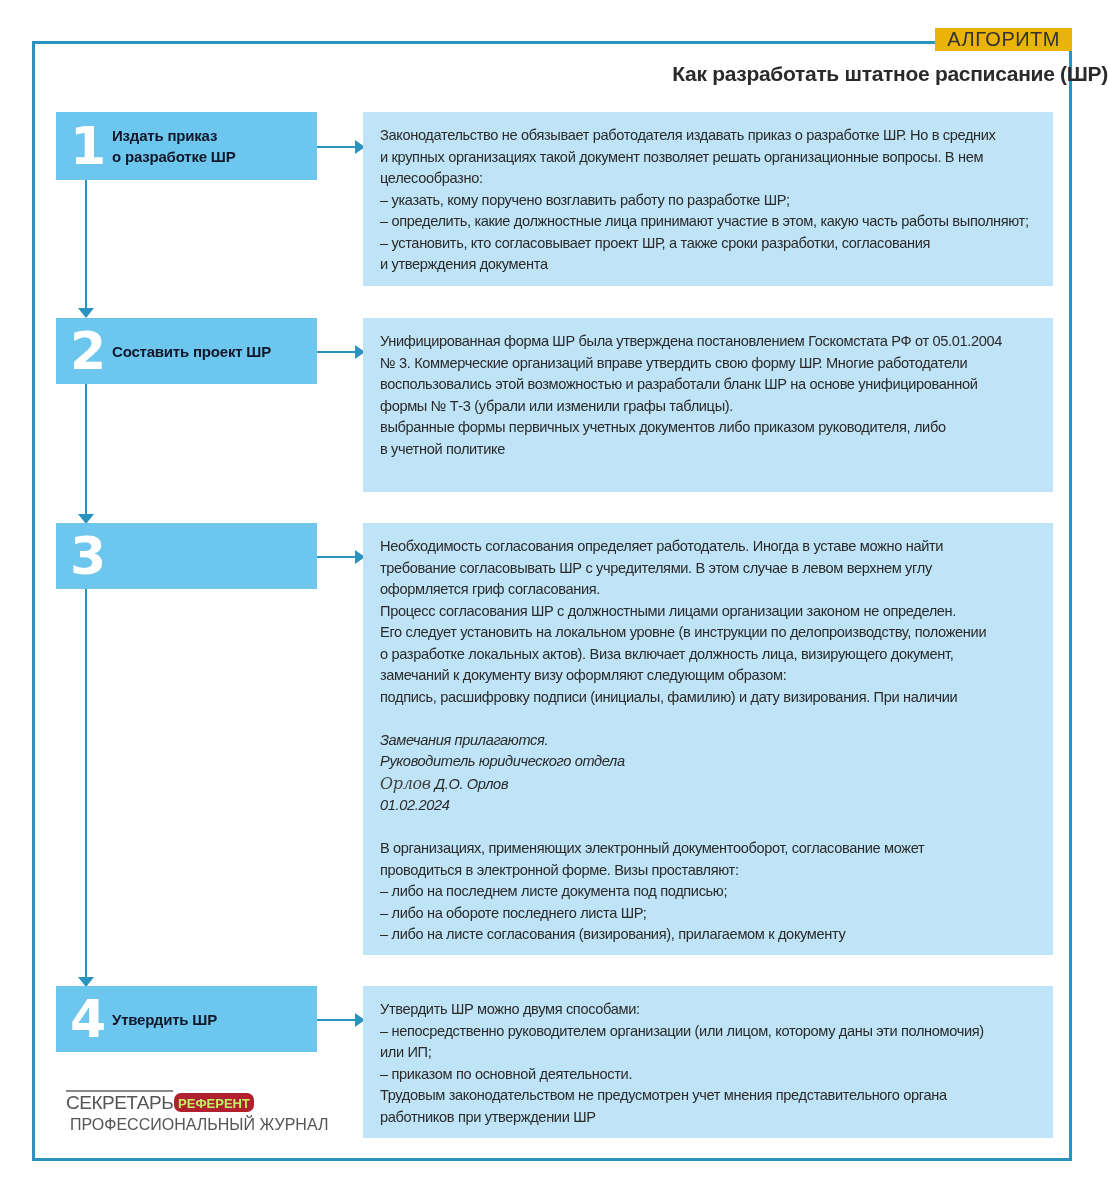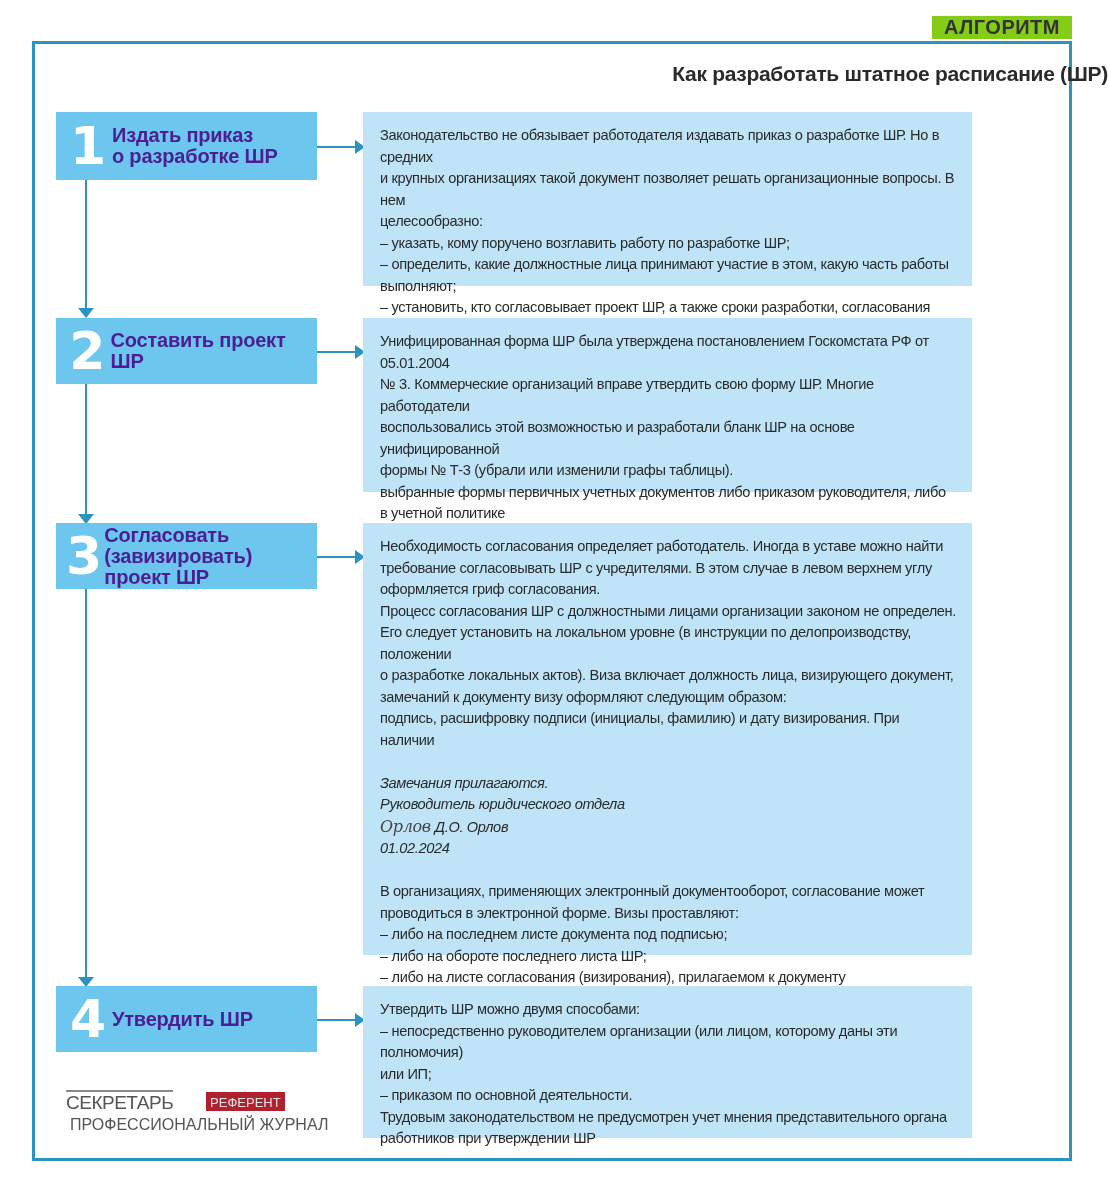--- a/index.html
+++ b/index.html
@@ -1,49 +1,49 @@
 <!DOCTYPE html>
 <html><head>
 <meta charset="utf-8">
 <style>
   html, body { margin: 0; padding: 0; background: #ffffff; }
   body { width: 1108px; height: 1200px; position: relative; overflow: hidden;
          font-family: "Liberation Sans", "DejaVu Sans", sans-serif; color: #222; }
   .frame { position: absolute; left: 32px; top: 41px; width: 1040px; height: 1120px;
            border: 3px solid #2b93c0; box-sizing: border-box; }
-  .tag { position: absolute; top: 16px; right: 36px; background: #84cc16; padding: 0 12px;
-         font-size: 20px; font-weight: bold; color: #333; letter-spacing: 0.5px;
+  .tag { position: absolute; top: 28px; right: 36px; background: #eab308; padding: 0 12px;
+         font-size: 20px; font-weight: normal; color: #333; letter-spacing: 0.5px;
          font-family: "Liberation Sans", sans-serif; }
   .title { position: absolute; top: 62px; left: 0; width: 1108px; text-align: right;
            font-size: 21px; font-weight: bold; color: #2a2a2a; letter-spacing: -0.3px; }
   .step { position: absolute; left: 56px; width: 261px; background: #6dc6ee;
           display: flex; align-items: center; box-sizing: border-box; padding-left: 10px; }
   .step .num { font-size: 52px; font-weight: bold; color: #ffffff; width: 44px;
                text-align: center; line-height: 1; font-family: "DejaVu Sans", sans-serif; }
-  .step .lbl { font-size: 20px; font-weight: bold; color: #4c1d95; line-height: 21px;
+  .step .lbl { font-size: 15px; font-weight: bold; color: #0f172a; line-height: 21px;
                margin-left: 2px; letter-spacing: -0.2px; }
-  .desc { position: absolute; left: 363px; width: 609px; background: #bfe4f7;
+  .desc { position: absolute; left: 363px; width: 690px; background: #bfe4f7;
           box-sizing: border-box; padding: 13px 16px 10px 17px; font-size: 14.6px;
           line-height: 21.5px; color: #2a2a2a; letter-spacing: -0.35px; }
   .desc p { margin: 0; }
   .desc .it { font-style: italic; }
   .desc .gap { height: 21.5px; }
   .sig { font-family: "DejaVu Serif", serif; font-style: italic; font-size: 16px; color: #444; margin-right: 4px; }
   .harrow { position: absolute; left: 317px; height: 2px; width: 40px; background: #2b93c0; }
   .harrow::after { content: ""; position: absolute; right: -8px; top: -6px; border-left: 10px solid #2b93c0;
                    border-top: 7px solid transparent; border-bottom: 7px solid transparent; }
   .varrow { position: absolute; left: 85px; width: 2px; background: #2b93c0; }
   .varrow::after { content: ""; position: absolute; bottom: -2px; left: -7px; border-top: 10px solid #2b93c0;
                    border-left: 8px solid transparent; border-right: 8px solid transparent; }
   .logo { position: absolute; left: 66px; top: 1090px; }
-  .logo .row { display: flex; align-items: center; gap: 32px; }
+  .logo .row { display: flex; align-items: flex-end; }
   .logo .l1 { font-size: 19px; color: #555; letter-spacing: -0.5px; border-top: 2px solid #888;
               line-height: 19px; padding-top: 1px; font-family: "Liberation Sans", sans-serif; }
-  .logo .l2 { background: #b0202f; color: #e5e5e5; font-size: 13px; font-weight: normal; padding: 2px 4px 0;
-              line-height: 17px; margin-left: 1px; }
+  .logo .l2 { background: #b0202f; color: #bef264; font-size: 13px; font-weight: bold; padding: 2px 4px 0;
+              line-height: 17px; margin-left: 1px; border-radius: 7px; }
   .logo .l3 { font-size: 16px; color: #555; margin-top: 4px; margin-left: 4px; letter-spacing: 0; }
 </style>
 </head>
 <body>
 
 <div class="frame"></div>
 <div class="tag">АЛГОРИТМ</div>
 <div class="title">Как разработать штатное расписание (ШР)</div>
 
 <div class="step" style="top:112px;height:68px;">
@@ -77,24 +77,20 @@
   <p>№ 3. Коммерческие организаций вправе утвердить свою форму ШР. Многие работодатели</p>
   <p>воспользовались этой возможностью и разработали бланк ШР на основе унифицированной</p>
   <p>формы № Т-3 (убрали или изменили графы таблицы).</p>
   <p>выбранные формы первичных учетных документов либо приказом руководителя, либо</p>
   <p>в учетной политике</p>
 </div>
 <div class="varrow" style="top:384px;height:138px;"></div>
 
 <div class="step" style="top:523px;height:66px;">
   <span class="num">3</span>
-  <div class="lbl">
-    <div>Согласовать</div>
-    <div>(завизировать) проект ШР</div>
-  </div>
 </div>
 <div class="harrow" style="top:556px;"></div>
 <div class="desc" style="top:523px;height:432px;">
   <p>Необходимость согласования определяет работодатель. Иногда в уставе можно найти</p>
   <p>требование согласовывать ШР с учредителями. В этом случае в левом верхнем углу</p>
   <p>оформляется гриф согласования.</p>
   <p>Процесс согласования ШР с должностными лицами организации законом не определен.</p>
   <p>Его следует установить на локальном уровне (в инструкции по делопроизводству, положении</p>
   <p>о разработке локальных актов). Виза включает должность лица, визирующего документ,</p>
   <p>замечаний к документу визу оформляют следующим образом:</p>

